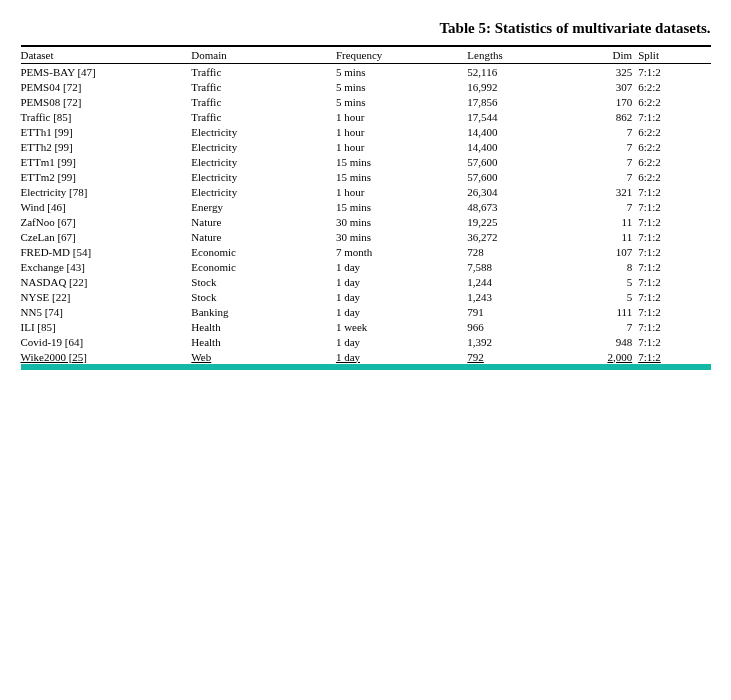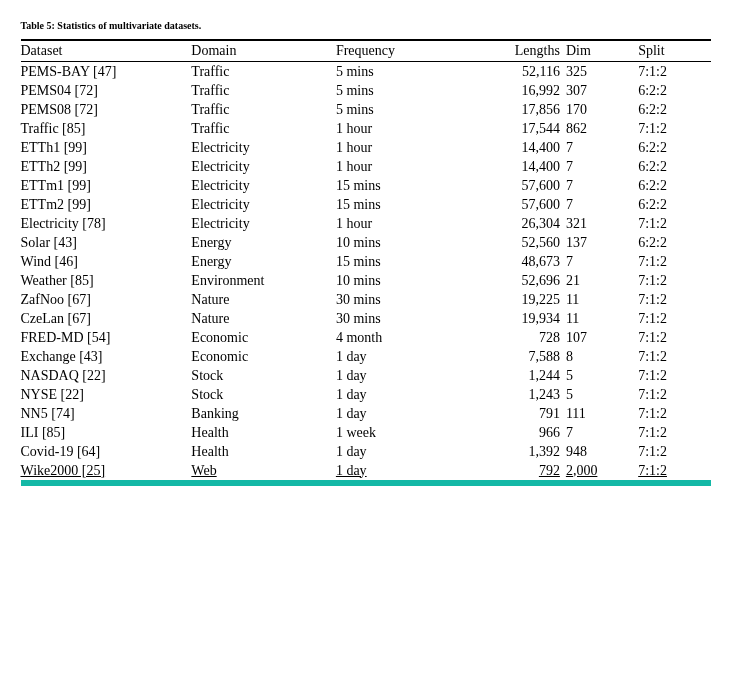--- a/index.html
+++ b/index.html
@@ -16,29 +16,29 @@
       justify-content: center;
       align-items: flex-start;
       padding: 20px;
       width: 731px;
       min-height: 700px;
     }
     .table-container {
       width: 690px;
     }
     .table-title {
-      text-align: left;
+      text-align: right;
       font-weight: bold;
-      font-size: 10px;
+      font-size: 15px;
       margin-bottom: 8px;
     }
     table {
       width: 100%;
       border-collapse: collapse;
-      font-size: 14px;
+      font-size: 11px;
     }
     .top-border {
       border-top: 2px solid #000;
     }
     .header-border-bottom {
       border-bottom: 1px solid #000;
     }
     .bottom-border {
       border-bottom: 6px solid #14b8a6;
       text-decoration: underline;
@@ -53,22 +53,22 @@
       padding: 1.5px 6px 1.5px 0;
       white-space: nowrap;
       vertical-align: top;
     }
     th:last-child, td:last-child {
       padding-right: 0;
     }
     .col-dataset { width: 130px; }
     .col-domain  { width: 110px; }
     .col-freq    { width: 100px; }
-    .col-len     { width: 75px; text-align: right; }
-    .col-dim     { width: 55px; text-align: left; }
+    .col-len     { width: 75px; text-align: left; }
+    .col-dim     { width: 55px; text-align: right; }
     .col-split   { width: 55px; text-align: left; }
   </style>
 </head>
 <body>
 
 <div class="table-container">
   <div class="table-title">Table 5: Statistics of multivariate datasets.</div>
   <table>
     <thead>
       <tr class="top-border header-border-bottom">
@@ -147,63 +147,47 @@
         </tr>
         <tr>
           <td class="col-dataset">Electricity [78]</td>
           <td class="col-domain">Electricity</td>
           <td class="col-freq">1 hour</td>
           <td class="col-len">26,304</td>
           <td class="col-dim">321</td>
           <td class="col-split">7:1:2</td>
         </tr>
         <tr>
-          <td class="col-dataset">Solar [43]</td>
-          <td class="col-domain">Energy</td>
-          <td class="col-freq">10 mins</td>
-          <td class="col-len">52,560</td>
-          <td class="col-dim">137</td>
-          <td class="col-split">6:2:2</td>
-        </tr>
-        <tr>
           <td class="col-dataset">Wind [46]</td>
           <td class="col-domain">Energy</td>
           <td class="col-freq">15 mins</td>
           <td class="col-len">48,673</td>
           <td class="col-dim">7</td>
-          <td class="col-split">7:1:2</td>
-        </tr>
-        <tr>
-          <td class="col-dataset">Weather [85]</td>
-          <td class="col-domain">Environment</td>
-          <td class="col-freq">10 mins</td>
-          <td class="col-len">52,696</td>
-          <td class="col-dim">21</td>
           <td class="col-split">7:1:2</td>
         </tr>
         <tr>
           <td class="col-dataset">ZafNoo [67]</td>
           <td class="col-domain">Nature</td>
           <td class="col-freq">30 mins</td>
           <td class="col-len">19,225</td>
           <td class="col-dim">11</td>
           <td class="col-split">7:1:2</td>
         </tr>
         <tr>
           <td class="col-dataset">CzeLan [67]</td>
           <td class="col-domain">Nature</td>
           <td class="col-freq">30 mins</td>
-          <td class="col-len">19,934</td>
+          <td class="col-len">36,272</td>
           <td class="col-dim">11</td>
           <td class="col-split">7:1:2</td>
         </tr>
         <tr>
           <td class="col-dataset">FRED-MD [54]</td>
           <td class="col-domain">Economic</td>
-          <td class="col-freq">4 month</td>
+          <td class="col-freq">7 month</td>
           <td class="col-len">728</td>
           <td class="col-dim">107</td>
           <td class="col-split">7:1:2</td>
         </tr>
         <tr>
           <td class="col-dataset">Exchange [43]</td>
           <td class="col-domain">Economic</td>
           <td class="col-freq">1 day</td>
           <td class="col-len">7,588</td>
           <td class="col-dim">8</td>

